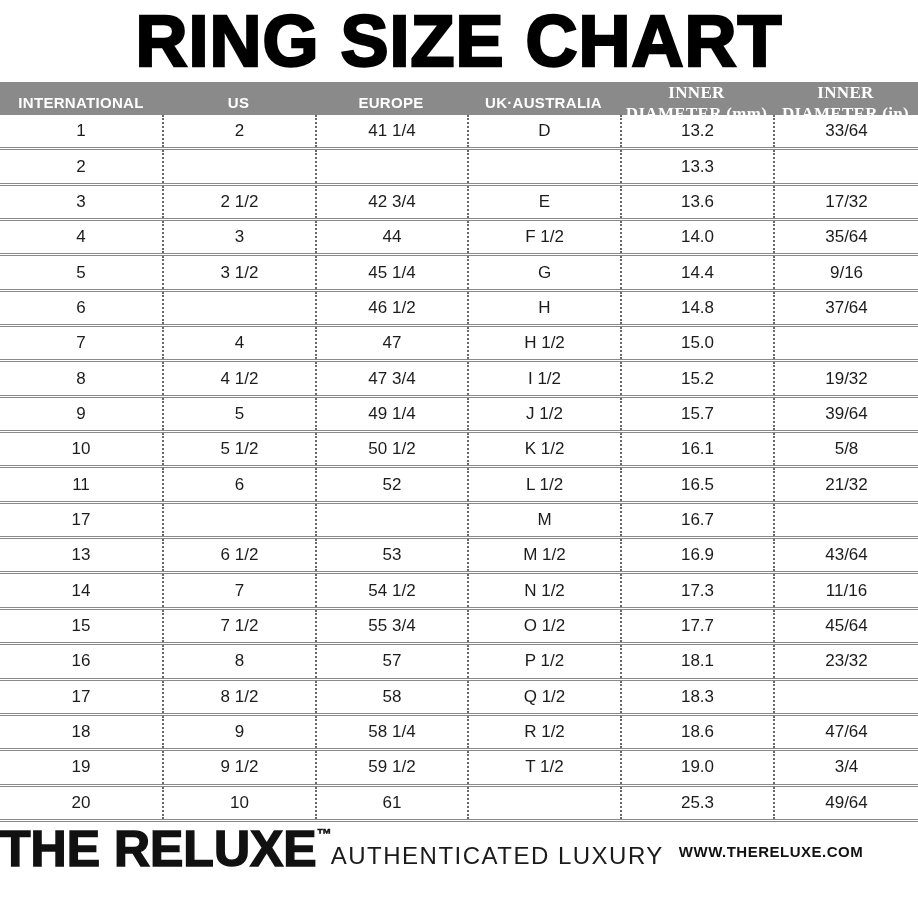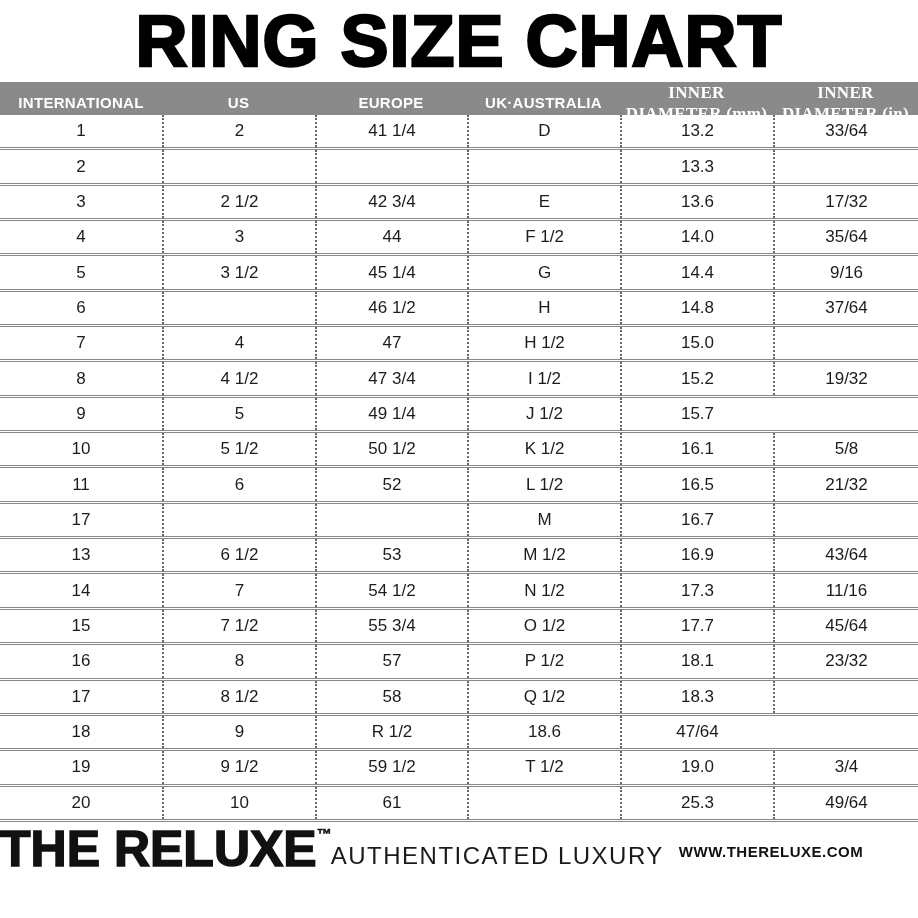--- a/index.html
+++ b/index.html
@@ -139,20 +139,21 @@
         <div class="tcell">I 1/2</div>
         <div class="tcell">15.2</div>
         <div class="tcell">19/32</div>
       </div>
       <div class="trow">
         <div class="tcell">9</div>
         <div class="tcell">5</div>
         <div class="tcell">49 1/4</div>
         <div class="tcell">J 1/2</div>
         <div class="tcell">15.7</div>
+        <div class="tcell">39/64</div>
       </div>
       <div class="trow">
         <div class="tcell">10</div>
         <div class="tcell">5 1/2</div>
         <div class="tcell">50 1/2</div>
         <div class="tcell">K 1/2</div>
         <div class="tcell">16.1</div>
         <div class="tcell">5/8</div>
       </div>
       <div class="trow">
@@ -207,20 +208,21 @@
         <div class="tcell">17</div>
         <div class="tcell">8 1/2</div>
         <div class="tcell">58</div>
         <div class="tcell">Q 1/2</div>
         <div class="tcell">18.3</div>
         <div class="tcell"></div>
       </div>
       <div class="trow">
         <div class="tcell">18</div>
         <div class="tcell">9</div>
+        <div class="tcell">58 1/4</div>
         <div class="tcell">R 1/2</div>
         <div class="tcell">18.6</div>
         <div class="tcell">47/64</div>
       </div>
       <div class="trow">
         <div class="tcell">19</div>
         <div class="tcell">9 1/2</div>
         <div class="tcell">59 1/2</div>
         <div class="tcell">T 1/2</div>
         <div class="tcell">19.0</div>

